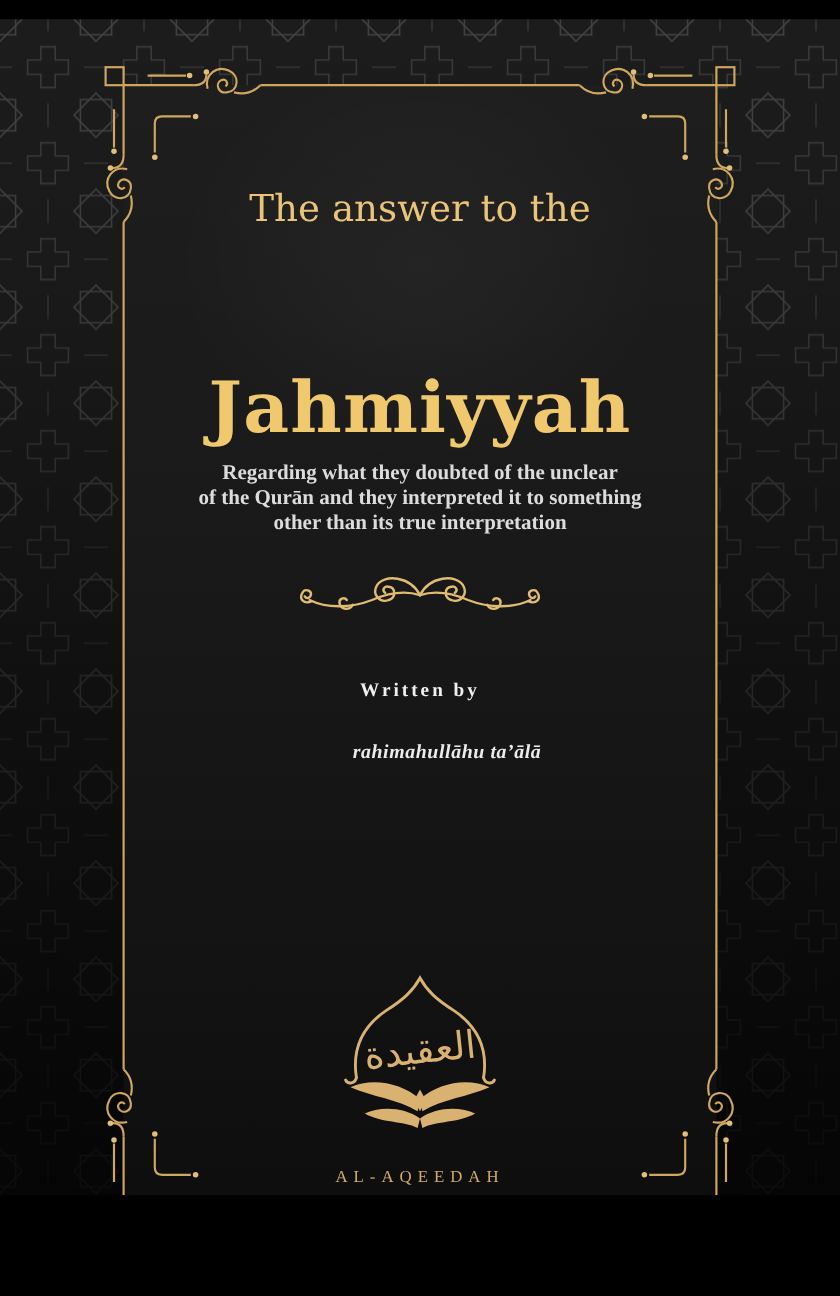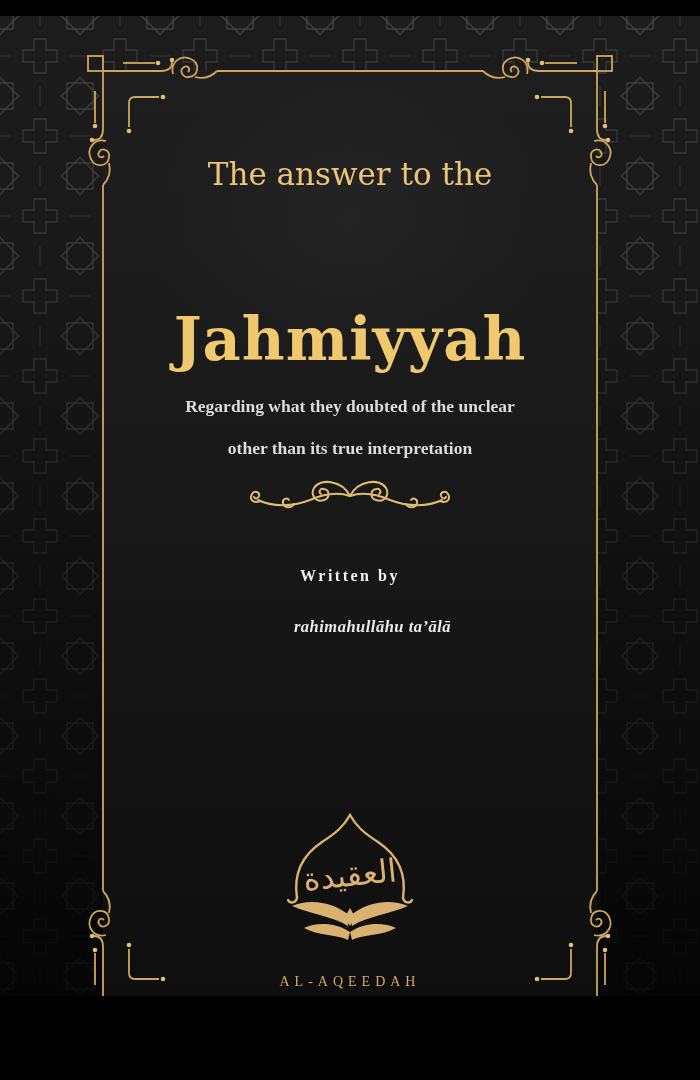--- a/index.html
+++ b/index.html
@@ -16,21 +16,21 @@
       radial-gradient(60% 26% at 50% 16%, rgba(255,255,255,0.035), rgba(255,255,255,0) 70%),
       linear-gradient(180deg,#1e1e1e 0%, #1a1a1a 35%, #141414 72%, #0e0e0e 100%);}
   .frame-svg{position:absolute;left:0;top:0;pointer-events:none;}
   .content{position:absolute;inset:0;text-align:center;}
   .content > div{position:absolute;left:0;right:0;}
 
   .title-pre   {top:140px;font-family:"DejaVu Serif",serif;font-size:31px;color:#eac478;}
   .title-main1 {top:183px;font-family:"DejaVu Serif",serif;font-size:59px;font-weight:bold;color:#f0c96e;letter-spacing:1px;}
   .title-mid   {top:254px;font-family:"DejaVu Serif",serif;font-size:33px;color:#eac478;}
   .title-main2 {top:289px;font-family:"DejaVu Serif",serif;font-size:59px;font-weight:bold;color:#f0c96e;letter-spacing:1px;}
-  .subtitle    {top:380px;font-family:"Liberation Serif",serif;font-weight:bold;font-size:17.5px;line-height:21px;color:#dcdcdc;}
+  .subtitle    {top:367px;font-family:"Liberation Serif",serif;font-weight:bold;font-size:17.5px;line-height:21px;color:#dcdcdc;}
   .flourish    {top:458px;}
   .written-by  {top:527px;font-family:"Liberation Serif",serif;font-weight:bold;font-size:16px;letter-spacing:2.5px;color:#f0f0f0;margin-top:24px;}
   .author      {top:557px;font-family:"Liberation Serif",serif;font-weight:bold;font-size:24px;letter-spacing:0.5px;color:#f6f6f6;}
   .honorific   {top:601px;font-family:"Liberation Serif",serif;font-weight:bold;font-style:italic;font-size:16.5px;letter-spacing:0.5px;color:#ececec;padding-left:45px;}
   .logo-wrap   {top:794px;}
   .publisher   {top:930px;font-family:"Liberation Serif",serif;font-size:14px;letter-spacing:5px;color:#d2a967;margin-top:28px;}
 </style>
 </head>
 <body>
 
@@ -93,21 +93,21 @@
       <use href="#corner" transform="translate(597,989) scale(-1,-1)"></use>
     </svg>
 
     <div class="content">
 
       <div class="title-pre">The answer to the</div>
       <div class="title-main2">Jahmiyyah</div>
 
       <div class="subtitle">
         <span>Regarding what they doubted of the unclear</span><br>
-        <br>
+        <span>of the Qurān and they interpreted it to something</span><br>
         <span>other than its true interpretation</span>
       </div>
 
       <div class="flourish">
         <svg width="200" height="44" viewBox="0 0 200 44">
           <defs>
             <g id="flhalf" stroke="#dfbc72" stroke-width="2" fill="none" stroke-linecap="round">
               <path d="M100 22 C 88 18 74 20 60 26 C 42 33 22 33 8 26"></path>
               <path d="M10 27 c -7 3 -11 -2 -8 -7 c 2 -4 8 -2 7 2 c -1 3 -4 3 -5 1"></path>
               <path d="M100 22 C 92 6 70 4 64 14 c -4 7 2 15 10 12 c 6 -2 6 -10 0 -11 c -4 -1 -6 3 -3 5"></path>

